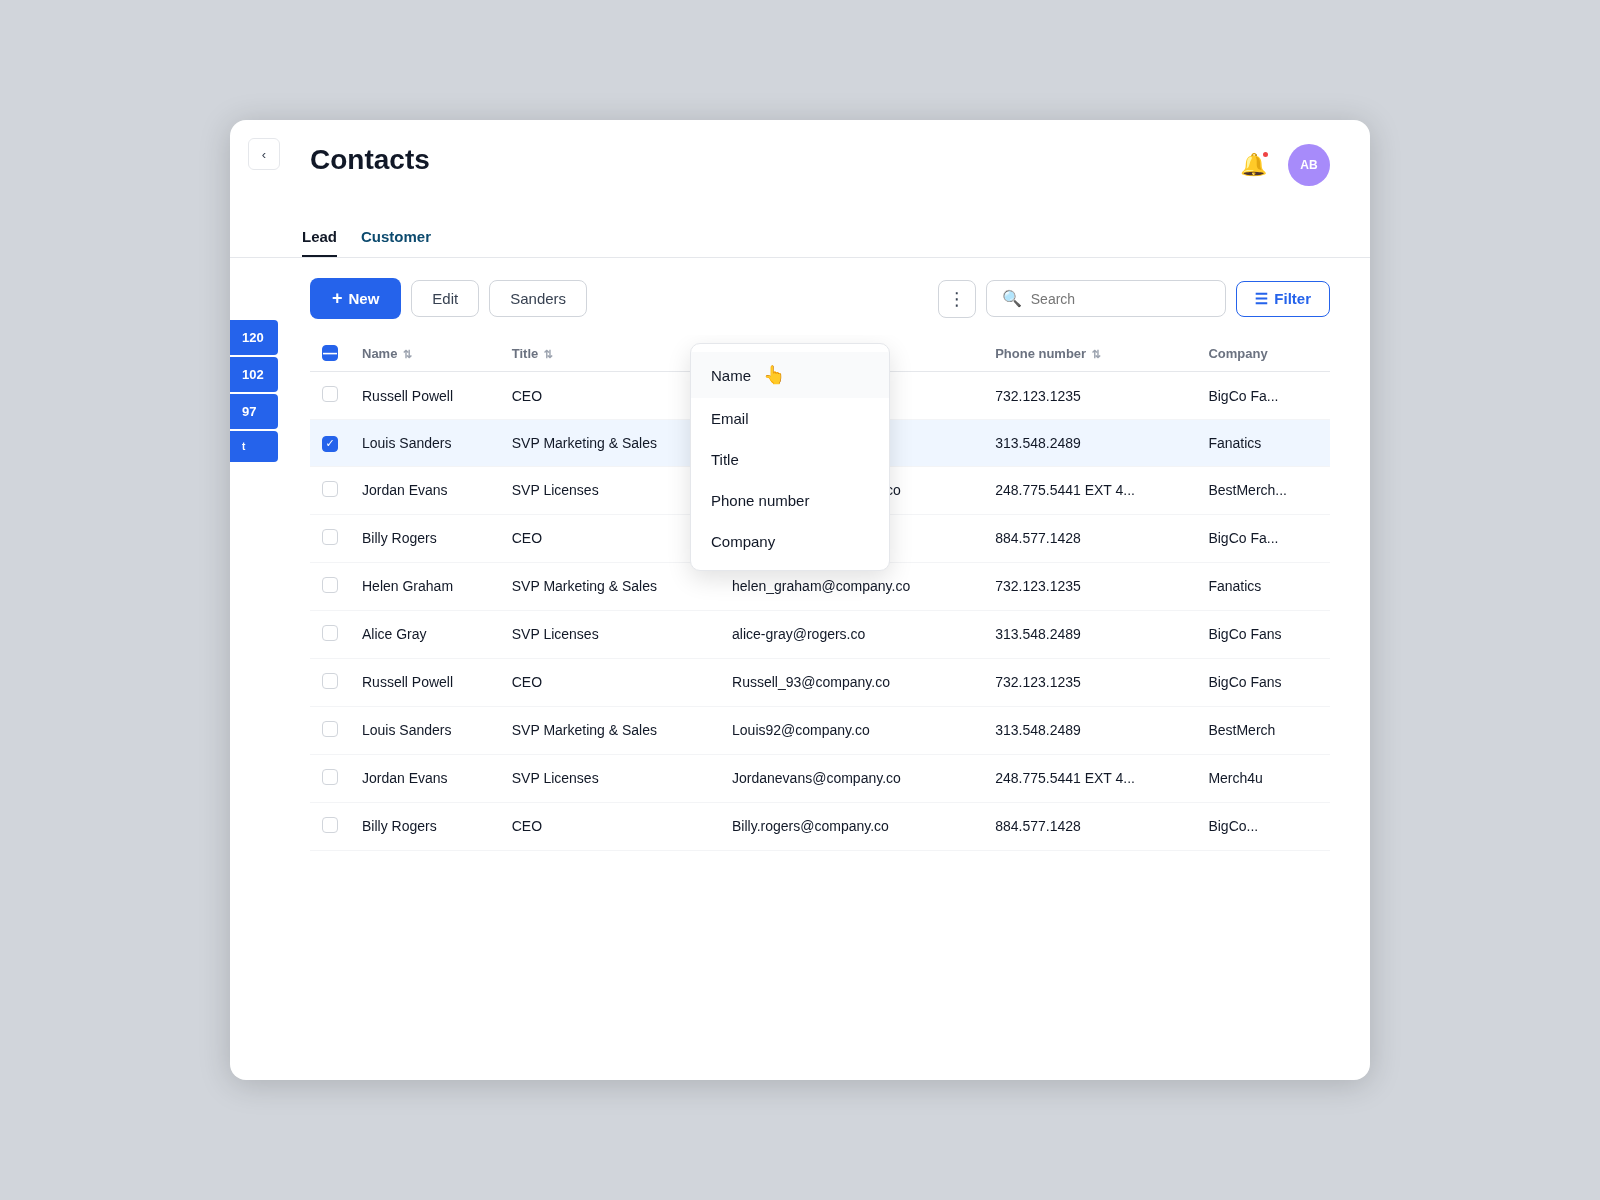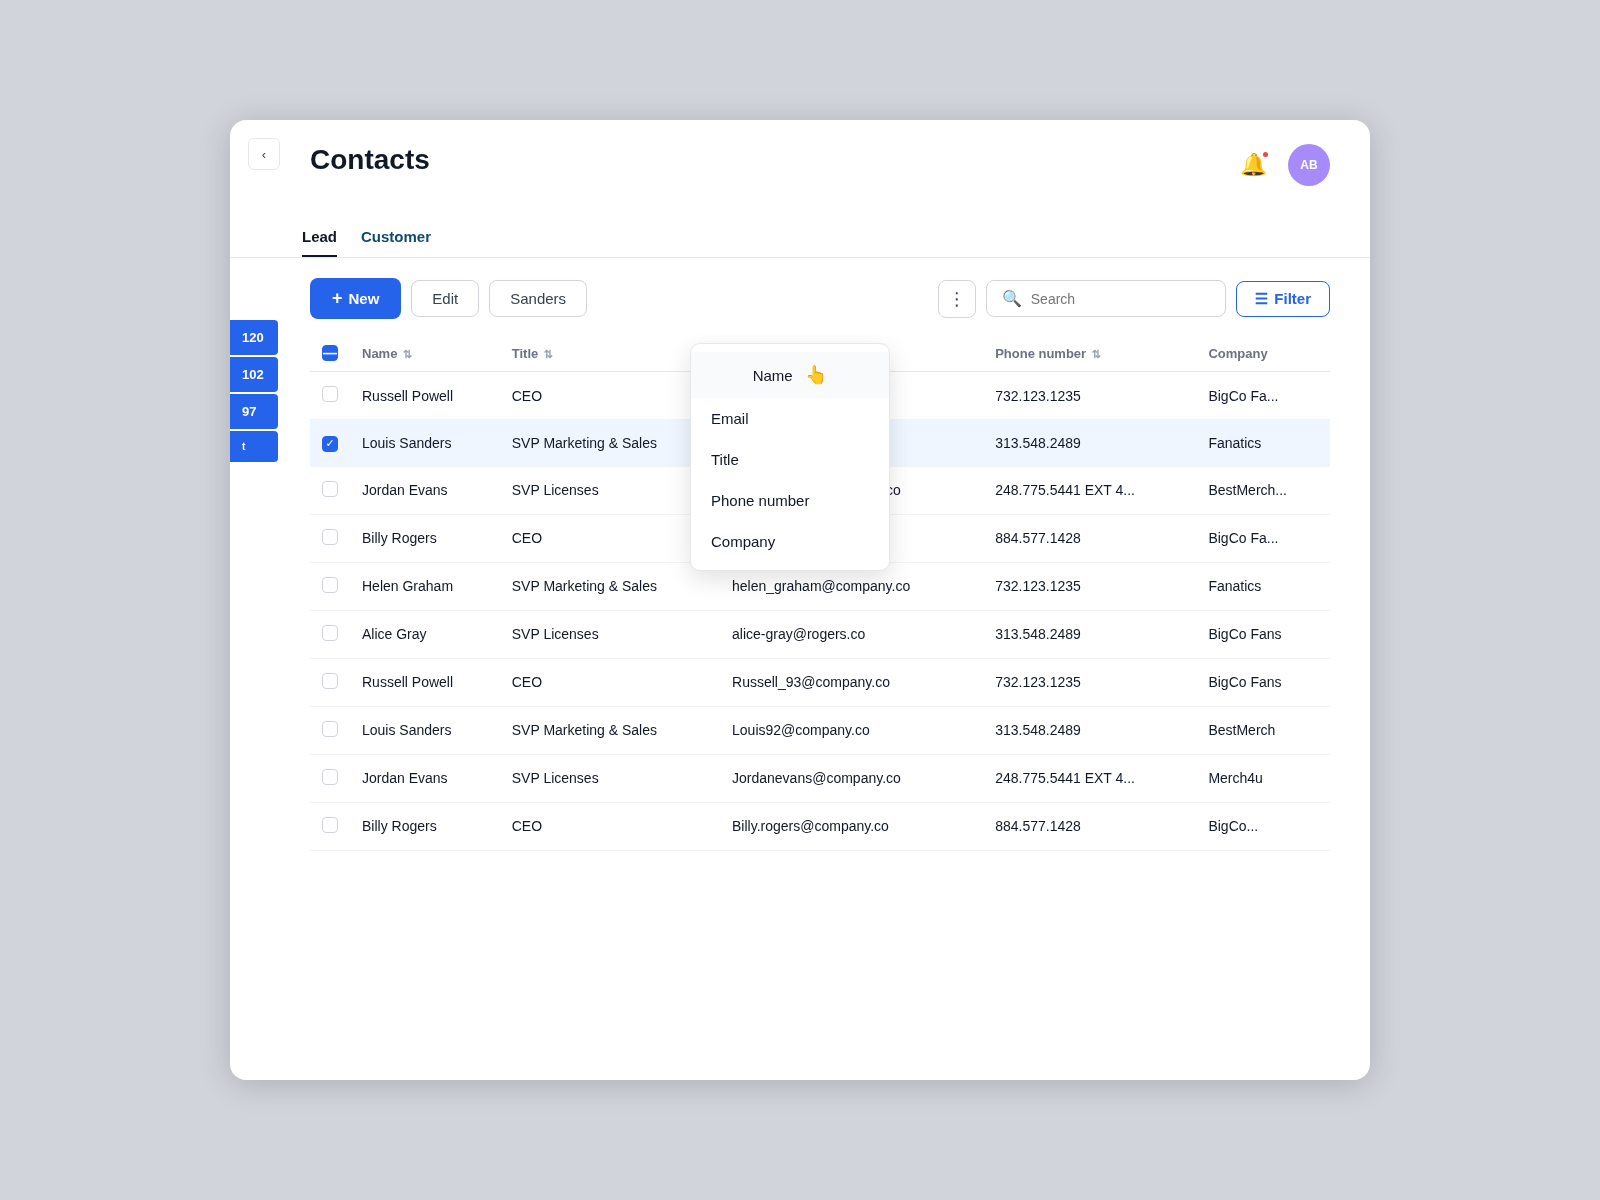--- a/index.html
+++ b/index.html
@@ -288,21 +288,20 @@
     }
     .dropdown-item {
       padding: 12px 20px;
       font-size: 15px;
       font-weight: 500;
       color: #111827;
       cursor: pointer;
     }
     .dropdown-item.highlighted {
       background: #f9fafb;
-      text-align: center;
     }
     .cursor-icon {
       display: inline-block;
       margin-left: 8px;
       font-size: 18px;
     }
   </style>
 </head>
 <body>
 

